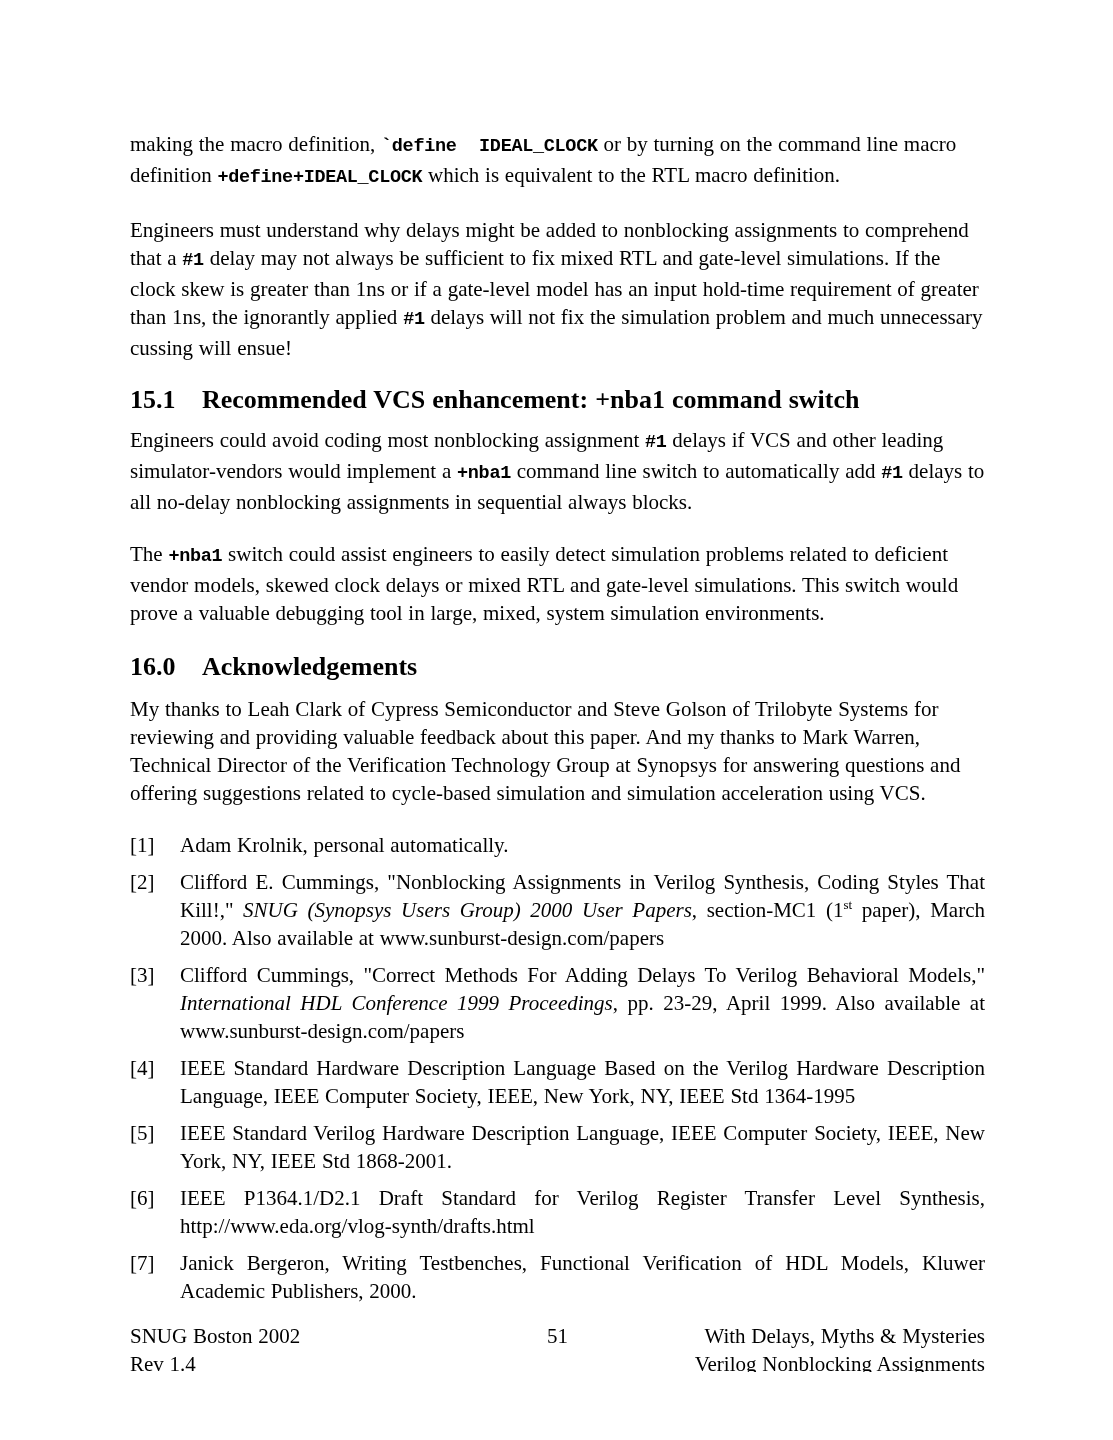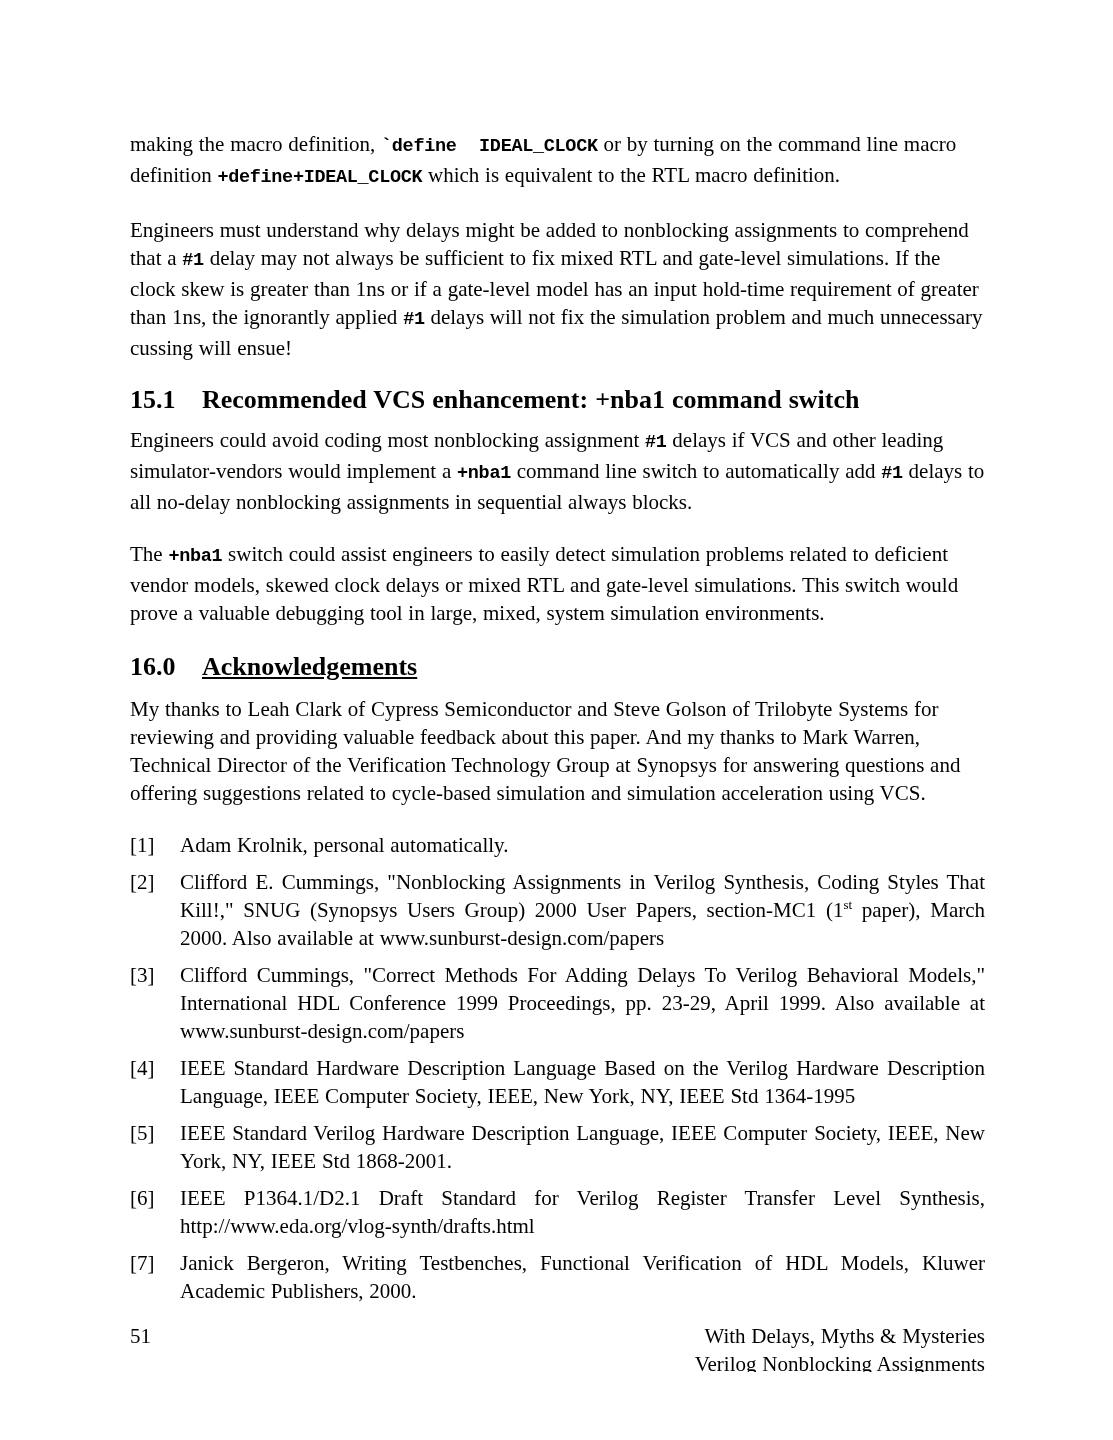--- a/index.html
+++ b/index.html
@@ -21,34 +21,33 @@
     margin: 0 0 24px 0;
     text-align: left;
   }
   .code {
     font-family: "Liberation Mono", monospace;
     font-weight: 700;
     font-size: 0.88em;
     white-space: pre-wrap;
     letter-spacing: -0.3px;
   }
-  .italic { }
+  .italic { font-style: italic; }
   sup { font-size: 0.62em; line-height: 0; vertical-align: super; margin-top: 40px; }
   h2.sec-heading {
     font-size: 26px;
     line-height: 28px;
     font-weight: 700;
     margin: 0 0 12px 0;
   }
   h1.chap-heading {
     font-size: 26px;
     line-height: 32px;
     font-weight: 700;
     margin: 4px 0 12px 0;
-    text-decoration: underline;
   }
   .h-num { display: inline-block; min-width: 72px; }
   .refs { margin-top: 2px; }
   .ref {
     display: flex;
     margin: 0 0 9px 0;
   }
   .ref-label {
     flex: 0 0 50px;
   }
@@ -118,20 +117,24 @@
       <span class="ref-label">[6]</span>
       <p class="ref-text"><span>IEEE P1364.1/D2.1 Draft Standard for Verilog Register Transfer Level Synthesis, http://www.eda.org/vlog-synth/drafts.html</span></p>
     </div>
     <div class="ref">
       <span class="ref-label">[7]</span>
       <p class="ref-text"><span>Janick Bergeron, Writing Testbenches, Functional Verification of HDL Models, Kluwer Academic Publishers, 2000.</span></p>
     </div>
   </div>
 
   <div class="footer">
+    <div class="footer-left">
+      <div>SNUG Boston 2002</div>
+      <div>Rev 1.4</div>
+    </div>
     <div class="footer-center">51</div>
     <div class="footer-right">
       <div>With Delays, Myths &amp; Mysteries</div>
       <div>Verilog Nonblocking Assignments</div>
     </div>
   </div>
 
 </div>
 
 </body></html>

